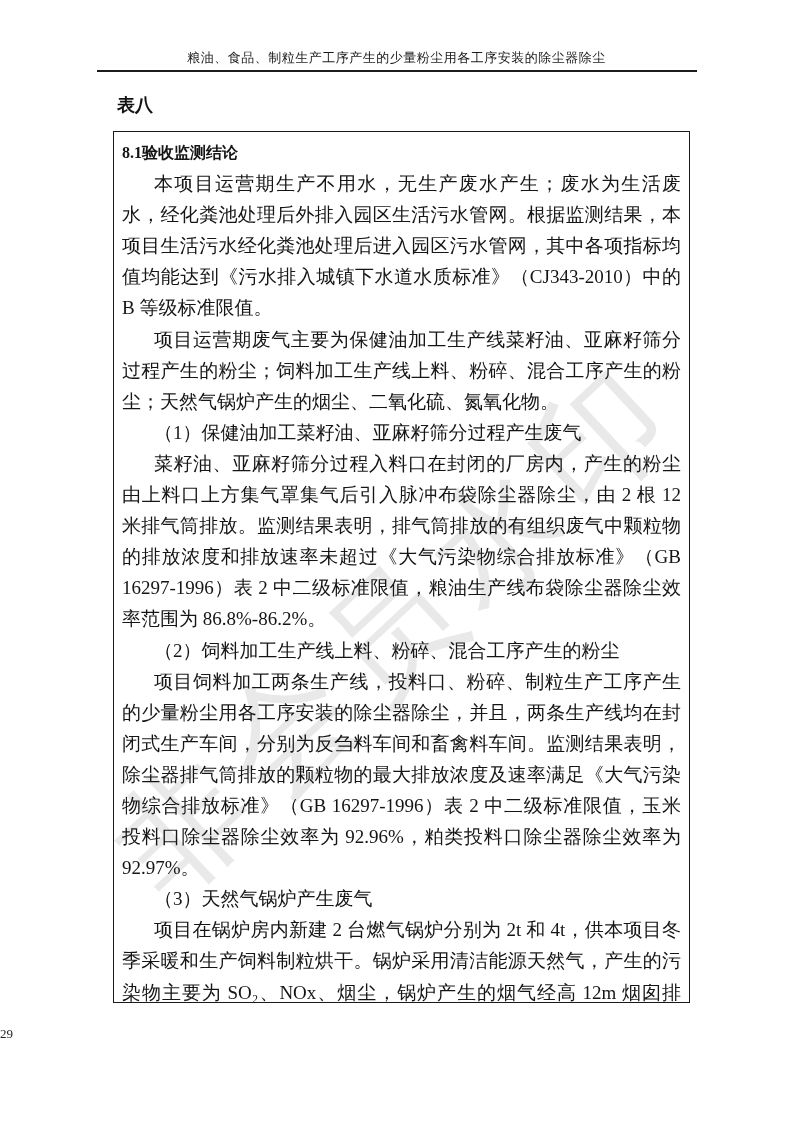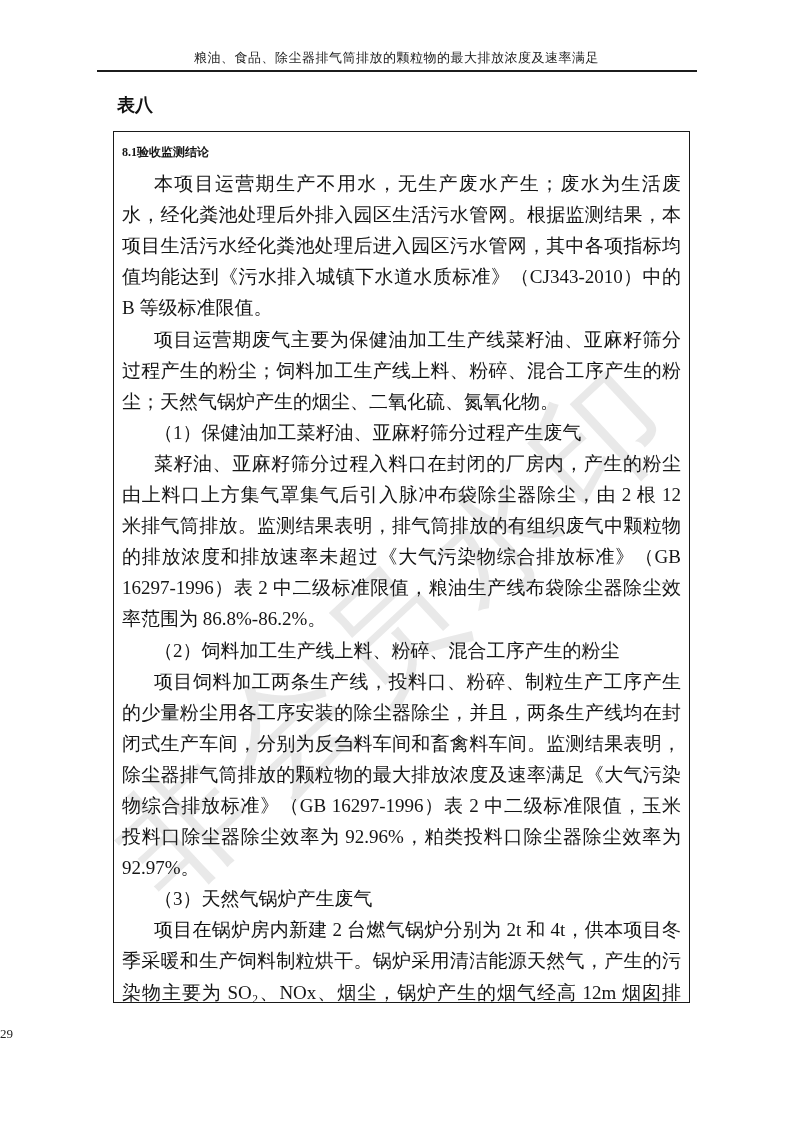--- a/index.html
+++ b/index.html
@@ -53,21 +53,21 @@
     z-index: 1;
     overflow: hidden;
     background: transparent;
   }
   .content-box .blk {
     font-size: 19px;
     line-height: 31.1px;
     color: #151515;
   }
   .content-box .blk.h1 {
-    font-size: 12px;
+    font-size: 16px;
     font-weight: bold;
   }
   .content-box .blk.h2 {
     font-size: 16.5px;
     font-weight: bold;
     padding-left: 30px;
   }
   .content-box .blk.sub {
     padding-left: 32px;
   }
@@ -79,21 +79,21 @@
     position: absolute;
     top: 1026px; left: 0; width: 100%;
     text-align: left;
     font-size: 13px;
     color: #222;
   }
 </style>
 </head>
 <body>
 
-<div class="doc-header-title">粮油、食品、除尘器排气筒排放的颗粒物的最大排放浓度及速率满足</div>
+<div class="doc-header-title">粮油、食品、制粒生产工序产生的少量粉尘用各工序安装的除尘器除尘</div>
 
 <div class="header-rule"></div>
 
 <div class="table-label">表八</div>
 
 <div class="watermark">非会员水印</div>
 
 <div class="content-box" id="content-box">
     <div class="blk h1">8.1验收监测结论</div>
     <div class="blk p">本项目运营期生产不用水，无生产废水产生；废水为生活废水，经化粪池处理后外排入园区生活污水管网。根据监测结果，本项目生活污水经化粪池处理后进入园区污水管网，其中各项指标均值均能达到《污水排入城镇下水道水质标准》（CJ343-2010）中的 B 等级标准限值。</div>

